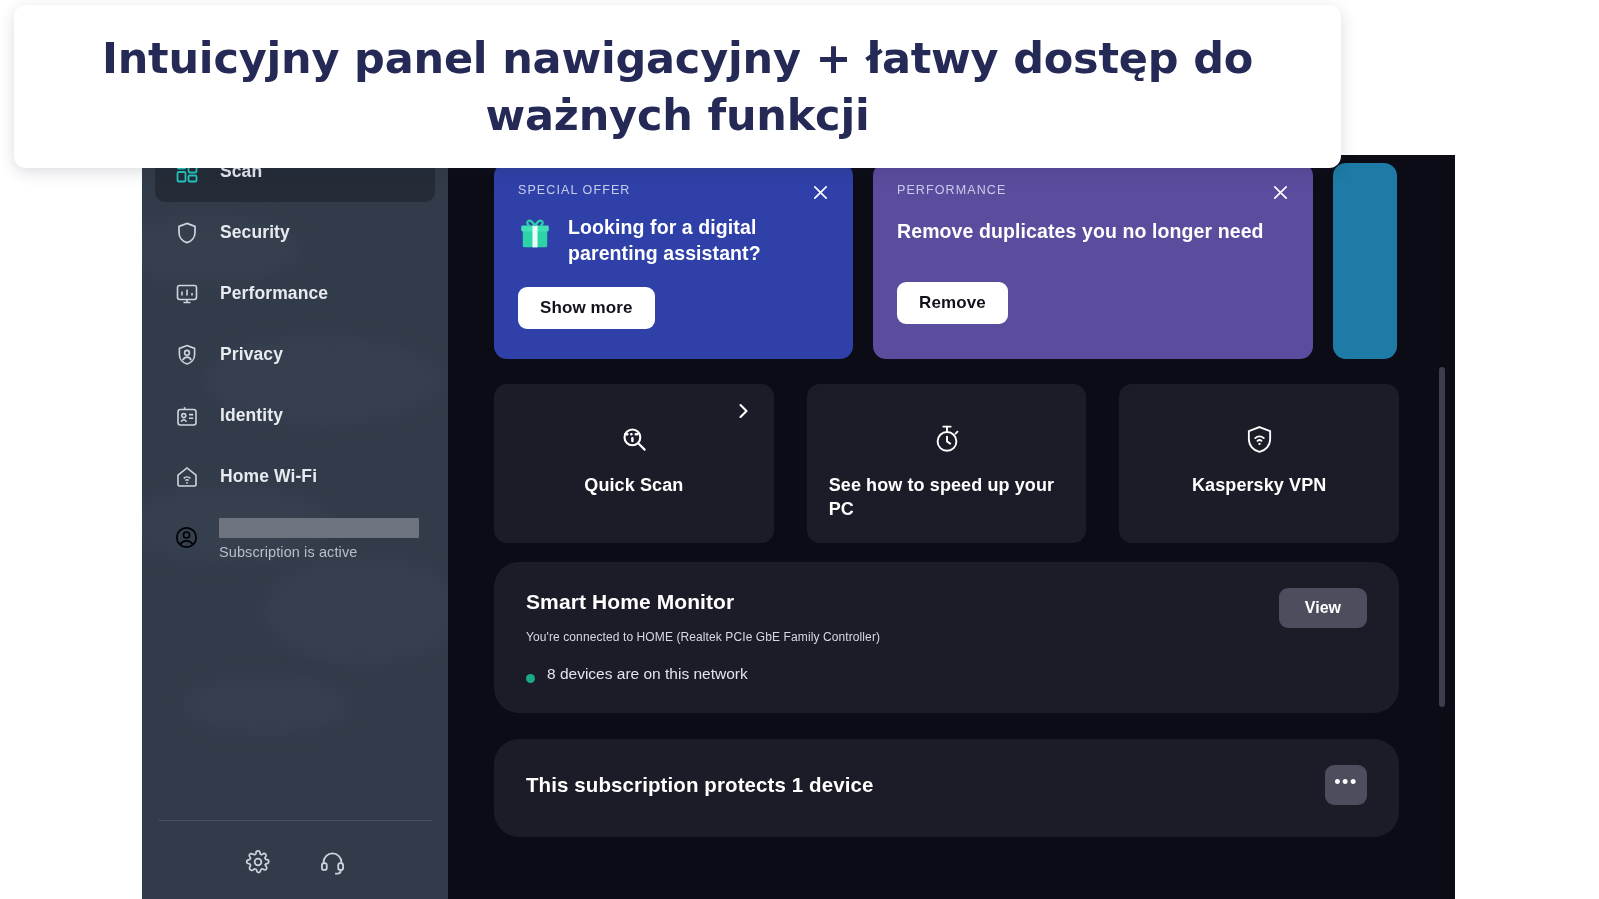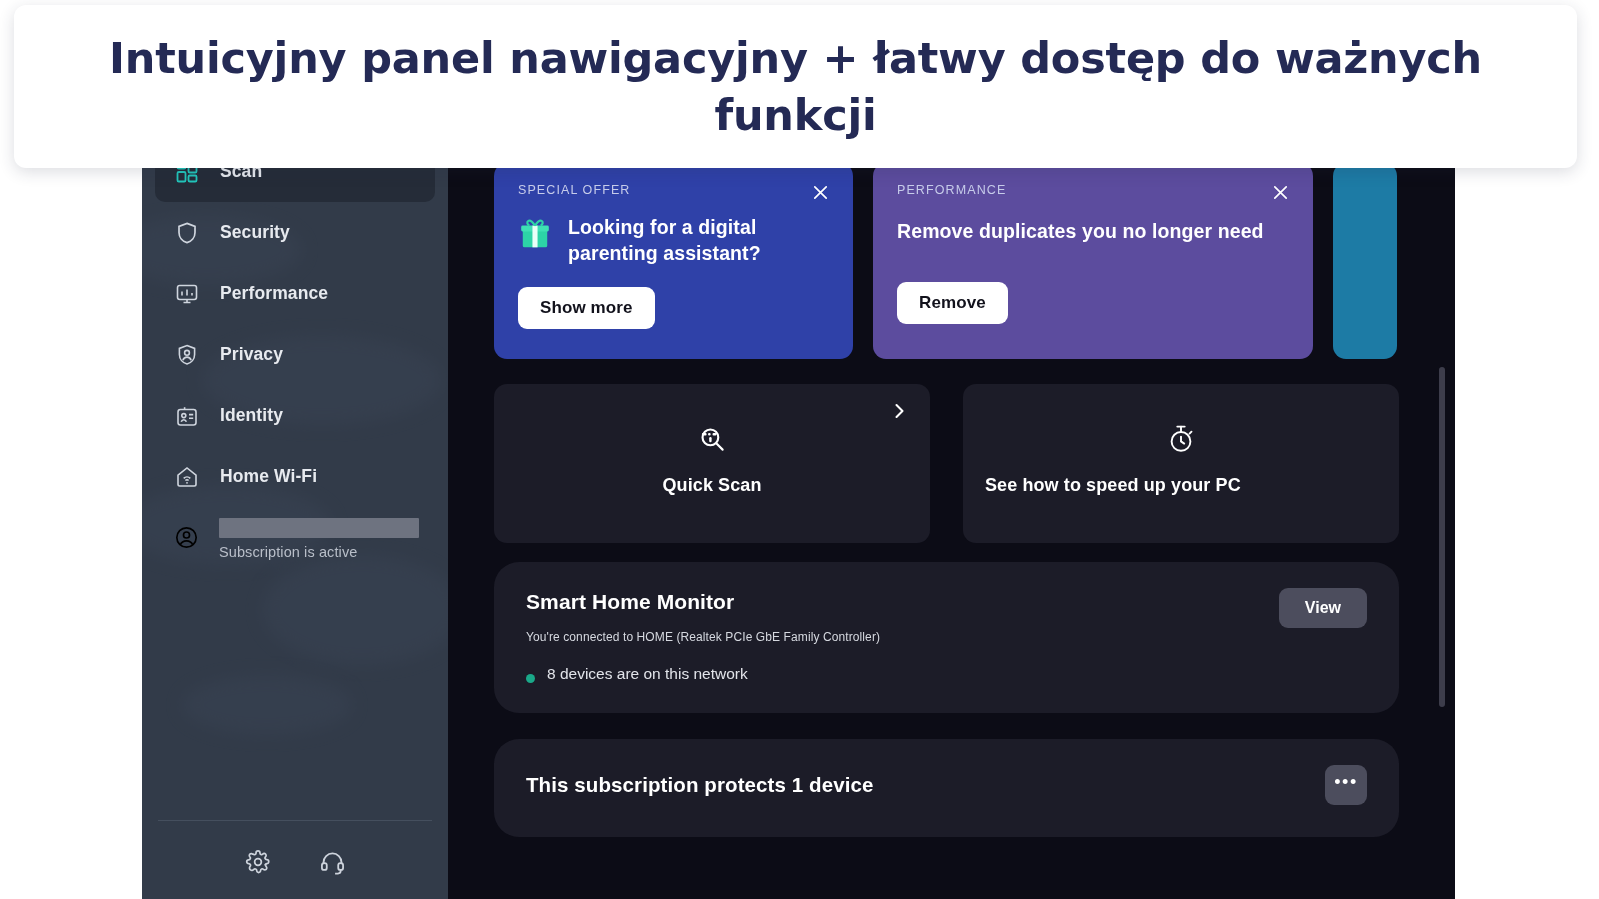--- a/index.html
+++ b/index.html
@@ -361,21 +361,21 @@
     background: #3d3d4b;
     border-radius: 3px;
     cursor: pointer;
   }
 
   
   .banner {
     position: absolute;
     left: 14px;
     top: 5px;
-    width: 1563px;
+    width: 1327px;
     height: 163px;
     background: #ffffff;
     border-radius: 12px;
     box-shadow: 0 4px 16px rgba(40,45,70,0.16);
     display: flex;
     align-items: center;
     justify-content: center;
     padding: 0 60px;
     z-index: 50;
   }
@@ -580,20 +580,31 @@
                 <circle cx="16" cy="18.4" r="9.4"></circle>
                 <path d="M16 13.6v4.8l3.2 2.2"></path>
                 <path d="M12.3 3.6h7.4"></path>
                 <path d="M16 3.6v5.2"></path>
                 <path d="M24.6 10.6l1.9-1.9"></path>
               </svg>
             </span>
             <div class="tile-label">See how to speed up your PC</div>
           </div>
 
+          <div class="tile">
+            <span class="tile-icon">
+              <svg width="31" height="31" viewBox="0 0 32 32" fill="none" stroke="currentColor" stroke-width="1.9" stroke-linecap="round">
+                <path d="M16 3.2 27 7.4v8.1c0 6.6-4.6 11.9-11 13.3-6.4-1.4-11-6.7-11-13.3V7.4L16 3.2Z"></path>
+                <path d="M11.6 14.6a6.3 6.3 0 0 1 8.8 0"></path>
+                <path d="M13.9 17.4a3.1 3.1 0 0 1 4.2 0"></path>
+                <circle cx="16" cy="20.6" r="1.2" fill="currentColor" stroke="none"></circle>
+              </svg>
+            </span>
+            <div class="tile-label">Kaspersky VPN</div>
+          </div>
         </section>
 
         <section class="panel">
           <h3 class="panel-title">Smart Home Monitor</h3>
           <button class="panel-action">View</button>
           <p class="panel-sub">You're connected to HOME (Realtek PCIe GbE Family Controller)</p>
           <div class="panel-status">
             <span class="status-dot"></span>
             <span>8 devices are on this network</span>
           </div>

